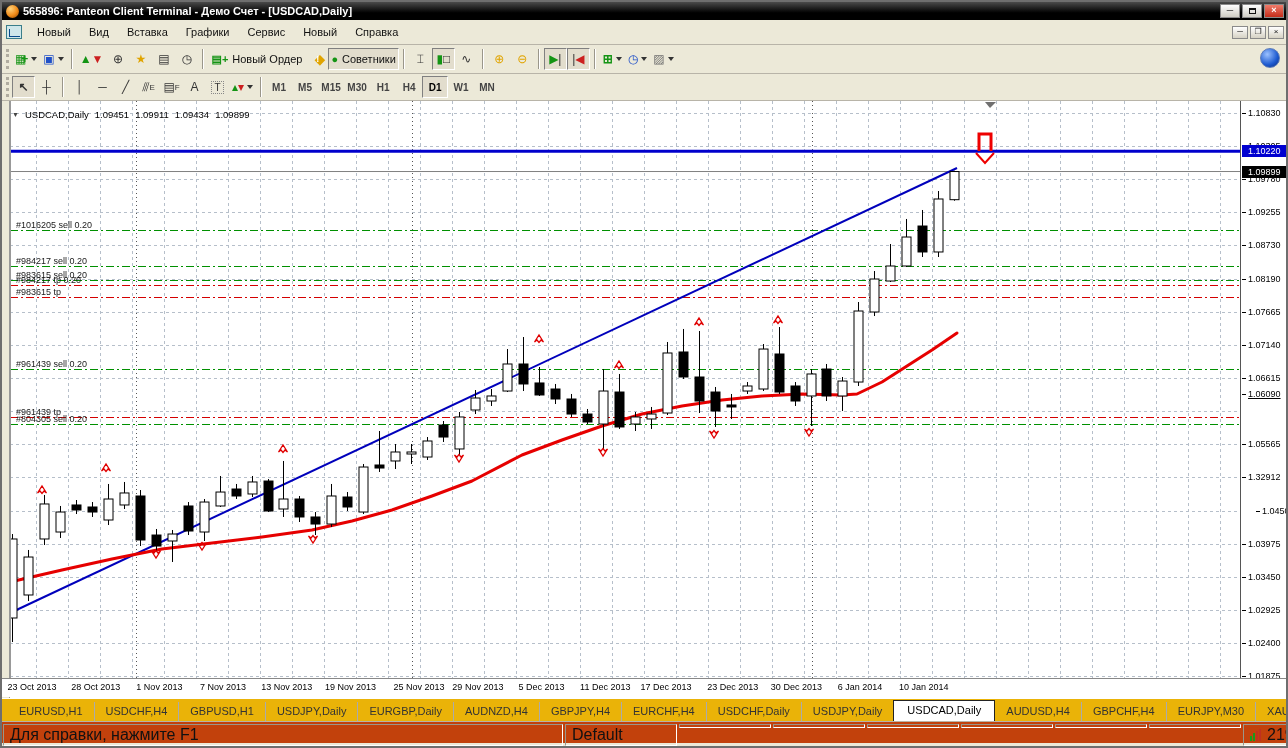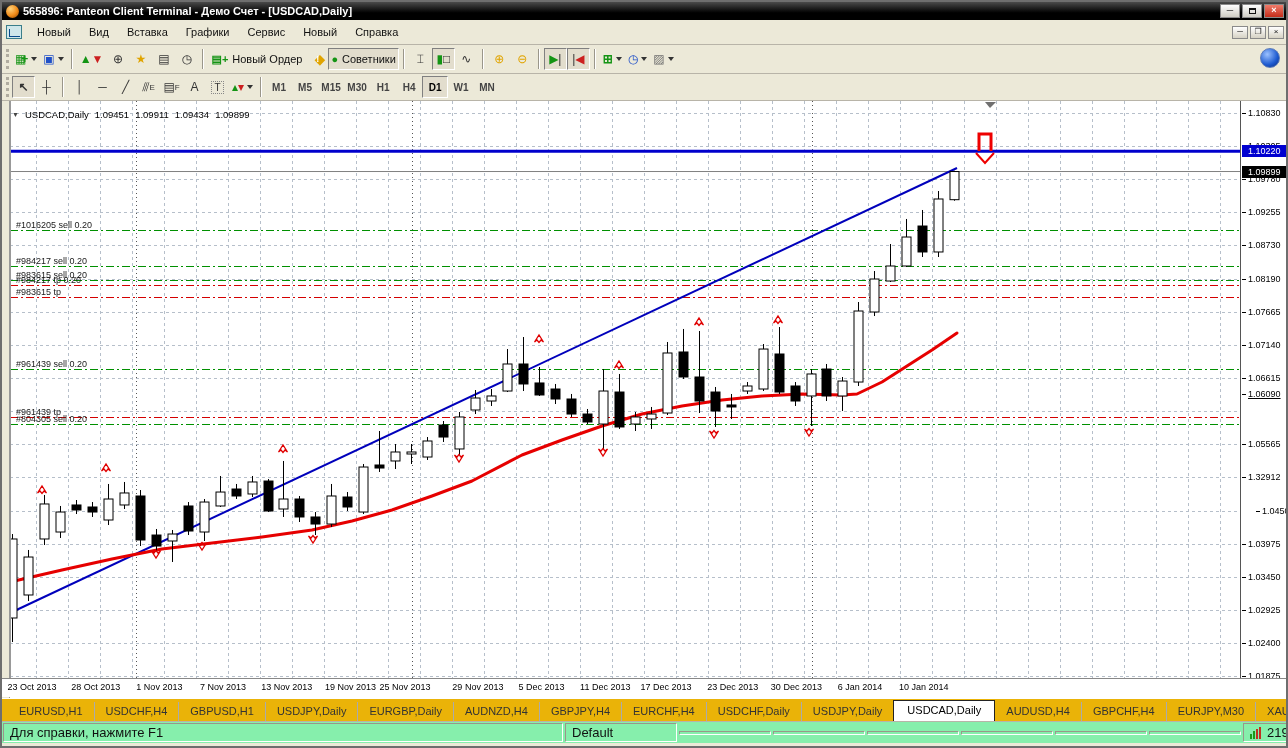--- a/index.html
+++ b/index.html
@@ -47,21 +47,21 @@
   .dl{position:absolute;top:3px;transform:translateX(-50%);white-space:nowrap;}
   .symline{position:absolute;left:10px;top:8px;font-size:9.5px;color:#000;display:flex;gap:6px;align-items:center;background:transparent;}
   .symline .dd{font-size:7px;color:#444;}
   
   .tabsbar{height:23px;background:#eab308;border-top:1px solid #fff;display:flex;align-items:flex-end;padding:0 0 0 6px;font-size:11px;color:#333;}
   .tab{padding:3px 11px 4px;white-space:nowrap;border-left:1px solid #aaa;margin-bottom:0;}
   .tab:first-child{border-left:none;}
   .tab.active{background:#fff;border:1px solid #222;border-bottom:none;color:#000;padding:3px 13px 5px;}
   .tab.active + .tab{border-left:none;}
   
-  .statusbar{height:22px;background:#86efac;border-top:1px solid #b8b4a8;display:flex;align-items:center;font-size:13px;color:#111;}
+  .statusbar{height:22px;background:#c2410c;border-top:1px solid #b8b4a8;display:flex;align-items:flex-start;font-size:16px;color:#111;}
   .scell{border:1px solid;border-color:#9a968a #fff #fff #9a968a;margin:2px 1px;padding:1px 6px;display:flex;align-items:center;white-space:nowrap;}
   .scell.grow{flex:0 0 560px;}
   .scell.empty{flex:0 0 92px;}
   .connbars{display:inline-flex;align-items:flex-end;gap:1px;height:12px;margin-right:6px;}
   .connbars i{display:block;width:2px;}
   .grip2{width:14px;align-self:flex-end;height:14px;background:linear-gradient(135deg,transparent 50%,#9a968a 50%) ;clip-path:polygon(100% 0,100% 100%,0 100%);margin-left:2px;}
 </style>
 </head>
 <body>
 
@@ -465,21 +465,21 @@
         <span class="pricebadge badge-blue" style="top: 44.3429px;">1.10220</span>
         <span class="pricebadge badge-black" style="top: 64.52px;">1.09899</span>
       </div>
     <div class="dates" id="date-axis">
         <span class="dl" style="left: 30px;">23 Oct 2013</span>
         <span class="dl" style="left: 93.7px;">28 Oct 2013</span>
         <span class="dl" style="left: 157.4px;">1 Nov 2013</span>
         <span class="dl" style="left: 221.1px;">7 Nov 2013</span>
         <span class="dl" style="left: 284.8px;">13 Nov 2013</span>
         <span class="dl" style="left: 348.5px;">19 Nov 2013</span>
-        <span class="dl" style="left: 403px;">25 Nov 2013</span>
+        <span class="dl" style="left: 417px;">25 Nov 2013</span>
         <span class="dl" style="left: 475.9px;">29 Nov 2013</span>
         <span class="dl" style="left: 539.6px;">5 Dec 2013</span>
         <span class="dl" style="left: 603.3px;">11 Dec 2013</span>
         <span class="dl" style="left: 664px;">17 Dec 2013</span>
         <span class="dl" style="left: 730.7px;">23 Dec 2013</span>
         <span class="dl" style="left: 794.4px;">30 Dec 2013</span>
         <span class="dl" style="left: 858.1px;">6 Jan 2014</span>
         <span class="dl" style="left: 921.8px;">10 Jan 2014</span>
       </div>
     <div class="symline">

